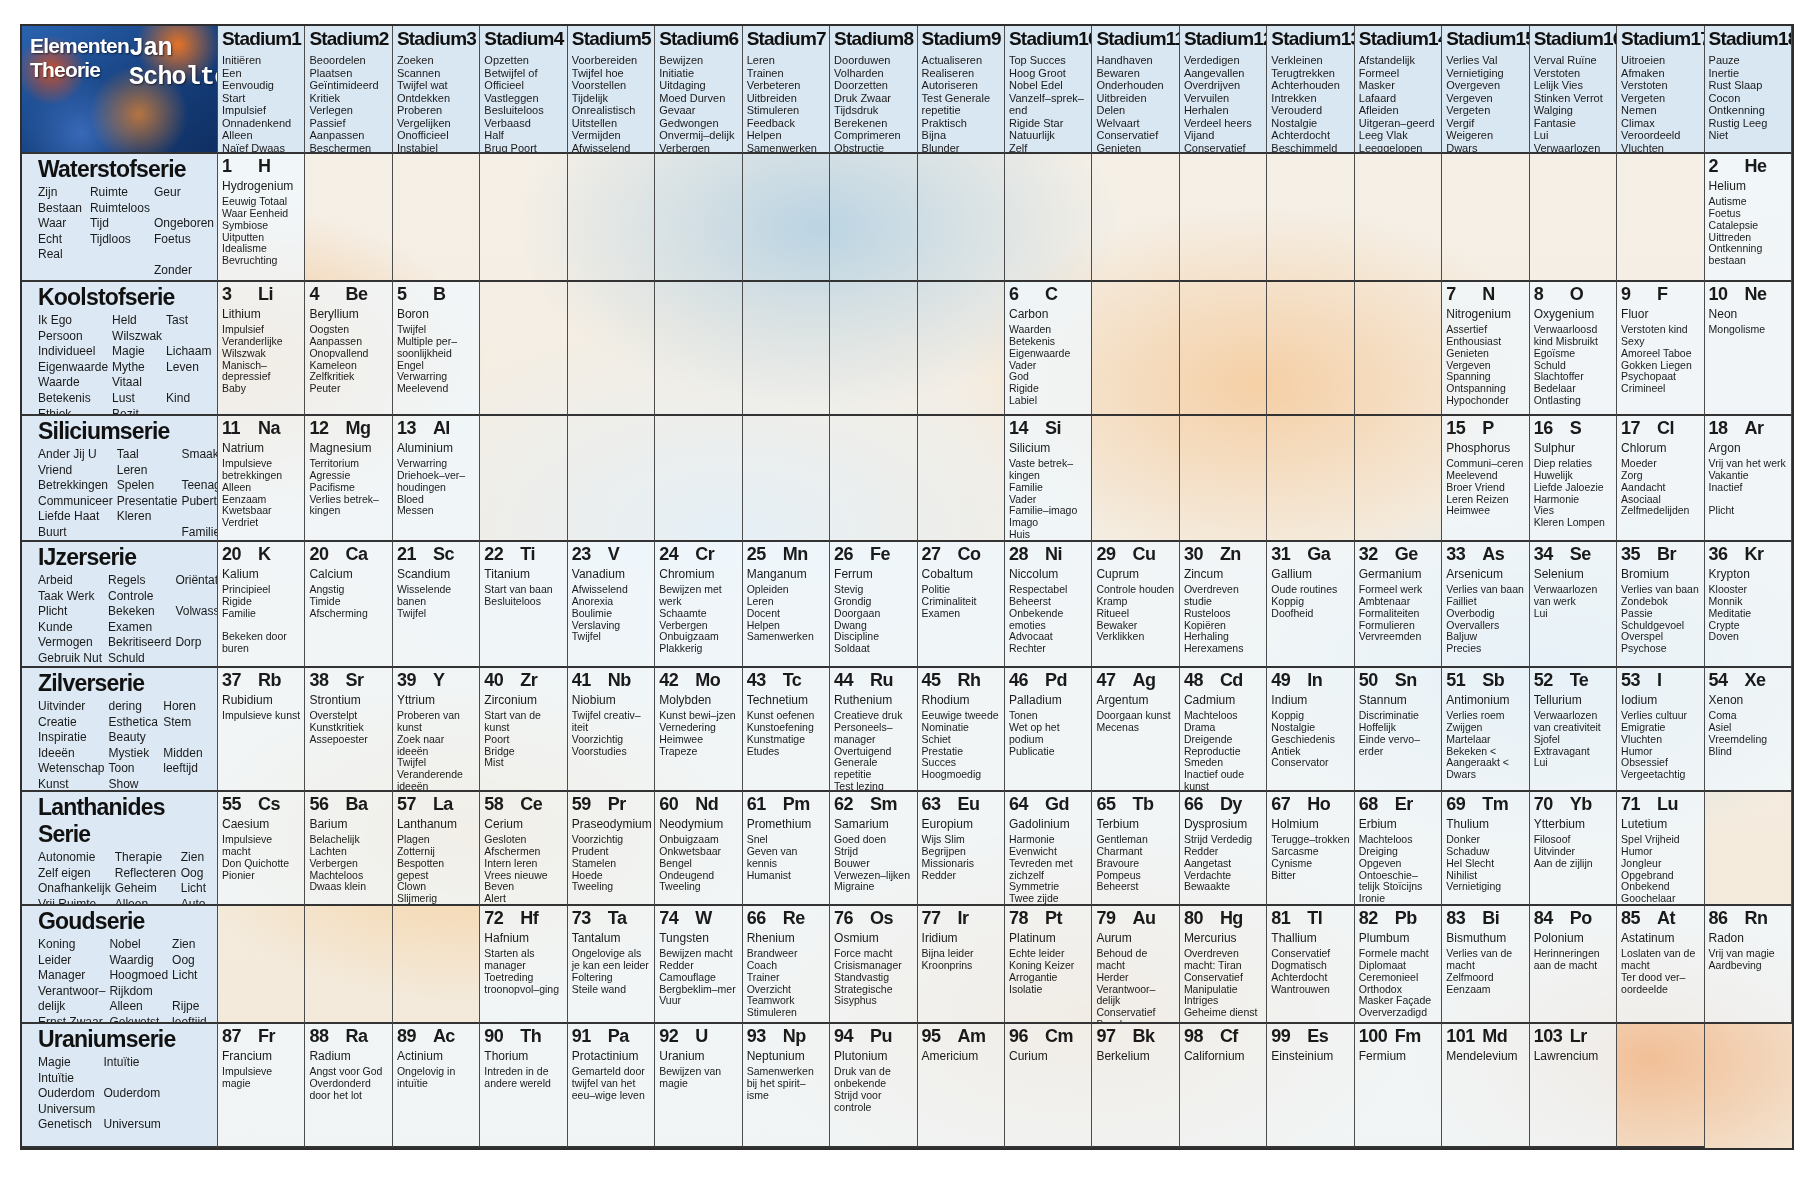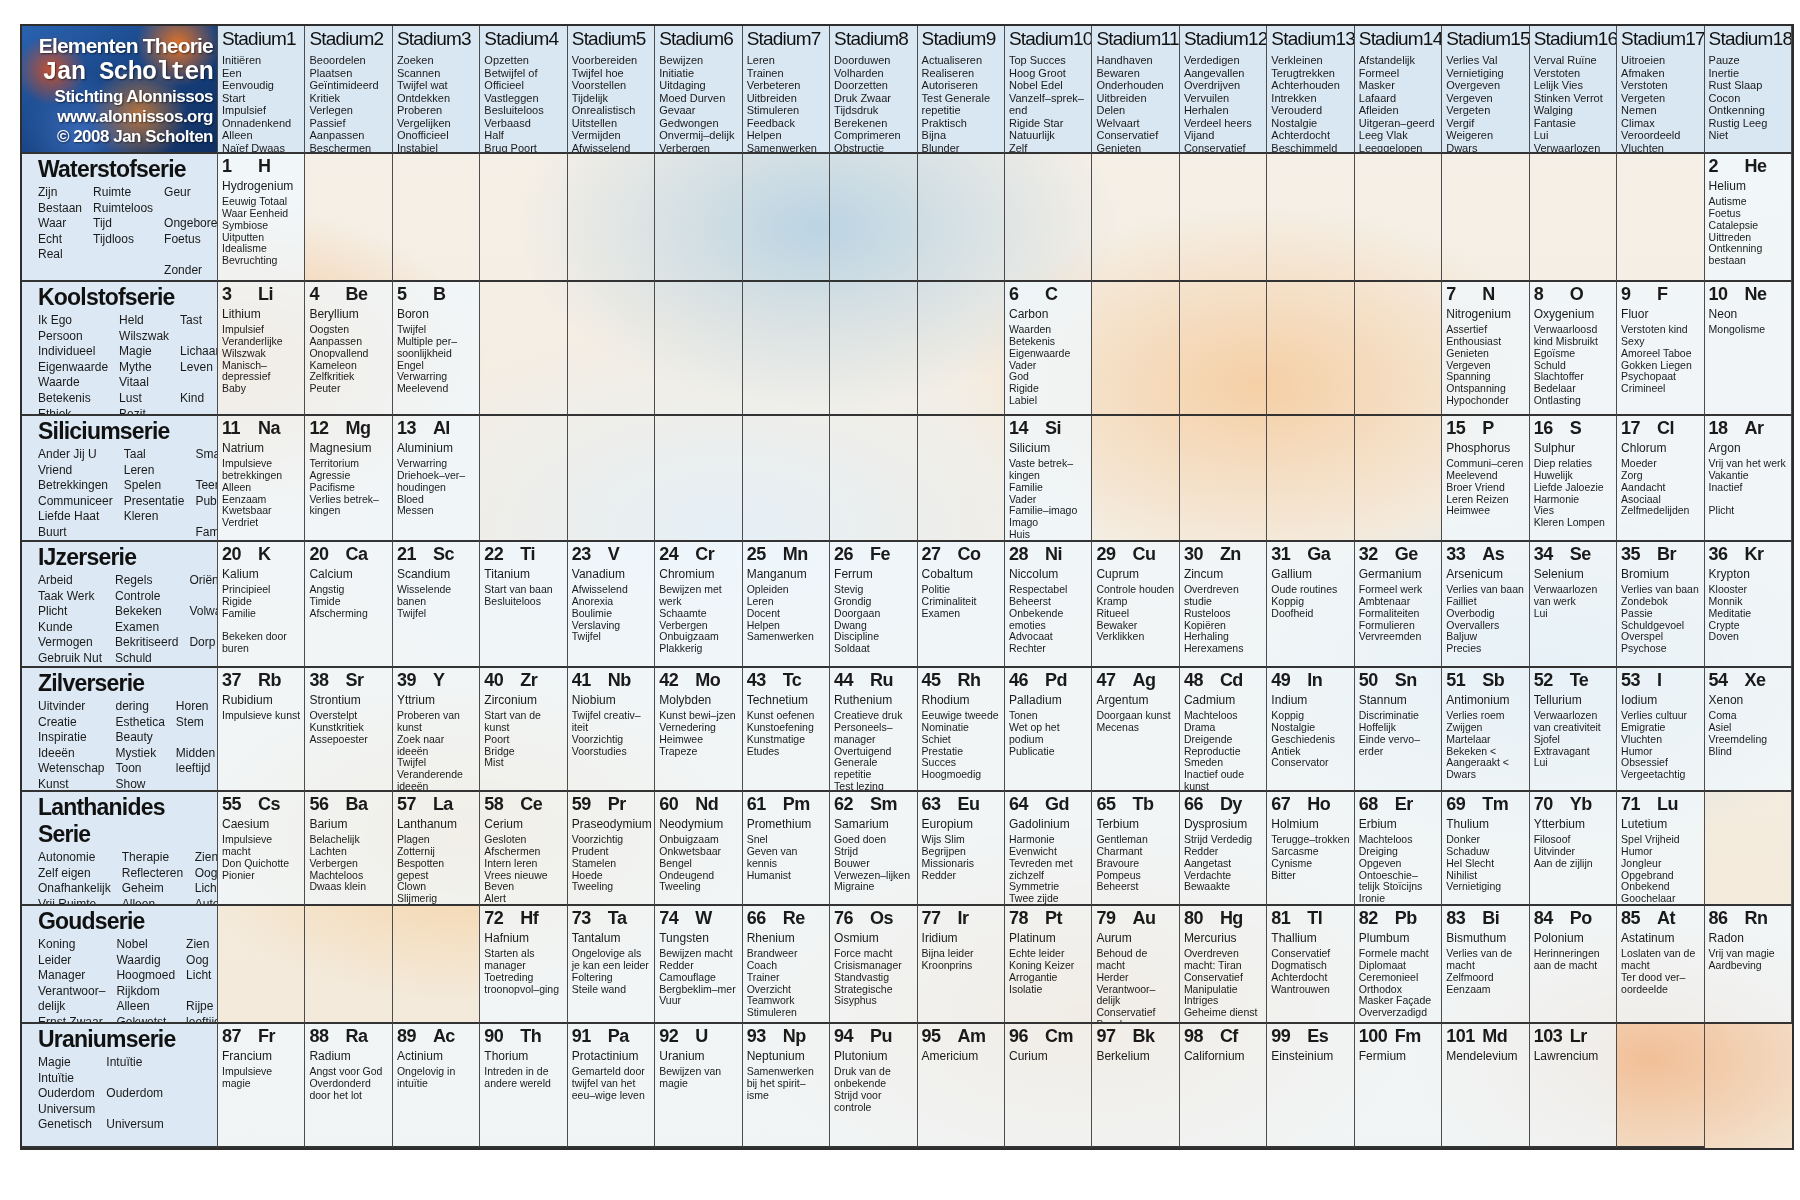--- a/index.html
+++ b/index.html
@@ -19,39 +19,39 @@
       radial-gradient(ellipse 480px 280px at 25% 72%, rgba(247,185,105,0.55), transparent 60%),
       radial-gradient(ellipse 560px 320px at 60% 88%, rgba(245,160,80,0.50), transparent 60%),
       radial-gradient(ellipse 400px 240px at 92% 92%, rgba(240,140,70,0.45), transparent 60%),
       linear-gradient(#f5f0e8,#f3e9d9);
   }
   .cell{border-right:1px solid #4c4c4c;border-bottom:2px solid #333;padding:2px 3px 2px 4px;overflow:hidden;position:relative;}
   .head-cell{background:#d9e7f3;}
   .label-cell{background:#dce9f4;padding-left:16px;}
   .ecell{background:rgba(240,247,252,0.78);}
   .empty{background:transparent;}
-  .stadium-title{font-weight:400;font-size:19px;letter-spacing:-0.8px;color:#111;}
+  .stadium-title{font-weight:700;font-size:19px;letter-spacing:-0.8px;color:#111;}
   .stadium-kws{font-size:11px;line-height:1.14;margin-top:4px;white-space:pre-line;}
   .series-title{font-weight:800;font-size:23px;letter-spacing:-0.8px;color:#111;}
-  .label-cols{display:flex;gap:11px;font-size:12px;line-height:1.3;margin-top:2px;}
+  .label-cols{display:flex;gap:4px;font-size:12px;line-height:1.3;margin-top:2px;}
   .label-col{flex:1;white-space:pre-line;}
   .label-col:first-child{flex:1.25;}
   .ehead{display:flex;align-items:baseline;font-weight:800;font-size:18px;letter-spacing:-0.5px;}
   .enum{min-width:36px;}
   .ename{font-size:12px;margin-top:2px;}
   .ekw{font-size:10.5px;line-height:1.13;margin-top:3px;white-space:pre-line;}
   .title-block{
     border-right:1px solid #4c4c4c;border-bottom:2px solid #333;
     background:
       radial-gradient(circle 60px at 80% 15%, rgba(250,120,30,0.9), transparent 70%),
       radial-gradient(circle 50px at 15% 35%, rgba(240,80,20,0.8), transparent 70%),
       radial-gradient(circle 70px at 60% 70%, rgba(250,140,40,0.7), transparent 70%),
       radial-gradient(circle 80px at 30% 85%, rgba(60,110,190,0.9), transparent 75%),
       linear-gradient(145deg,#2a63b0,#16407e 55%,#0f2f62);
-    color:#fff;padding:8px 4px 8px 8px;display:flex;flex-direction:column;overflow:hidden;align-items:flex-end;
+    color:#fff;padding:8px 4px 8px 8px;display:flex;flex-direction:row;overflow:hidden;
   }
   .tb1{font-weight:800;font-size:21px;letter-spacing:-0.8px;text-shadow:1px 1px 2px rgba(0,0,0,0.55);}
   .tb2{font-weight:800;font-size:25px;letter-spacing:-0.8px;text-shadow:1px 1px 2px rgba(0,0,0,0.55);font-family:Liberation Mono, monospace;}
   .tb-gap{flex:1;}
   .tb3{font-weight:800;font-size:17px;letter-spacing:-0.5px;text-shadow:1px 1px 2px rgba(0,0,0,0.55);}
 </style>
 </head>
 <body>
 
 <div id="grid">

